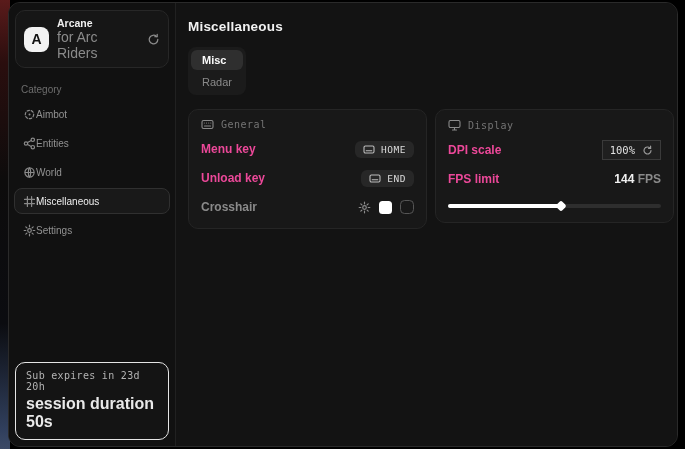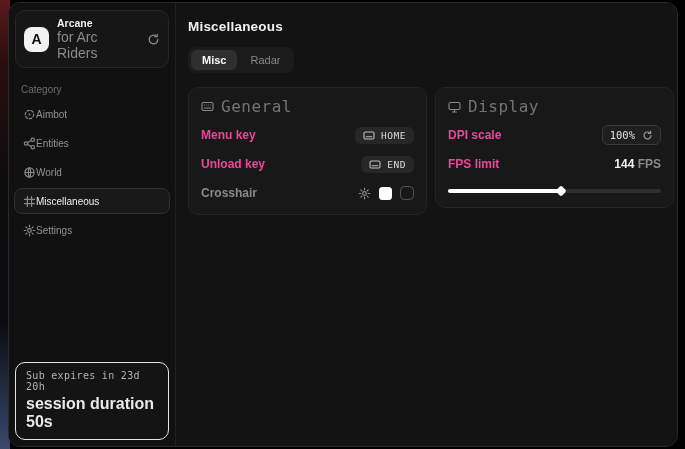--- a/index.html
+++ b/index.html
@@ -33,41 +33,41 @@
   .nav-item .icon { width:13px; }
 
   .sidebar-spacer { flex:1; }
   .sub-card { margin:6px; background:#141414; border:1px solid #e5e5e5; border-radius:10px; padding:7px 10px 8px 10px; }
   .sub-line1 { color:#b4b4b4; font-size:10px; letter-spacing:0.3px; }
   .sub-line2 { color:#e9e9e9; font-size:16px; font-weight:bold; margin-top:3px; }
 
   
   .main { flex:1; padding:16px 12px 12px 12px; background:#131313; }
   .page-title { color:#f2f2f2; font-size:13.5px; font-weight:bold; letter-spacing:0.2px; }
-  .tabs { display:inline-flex; margin-top:13px; background:#1b1b1b; border-radius:8px; padding:3px; gap:2px; }
+  .tabs { display:inline-flex; margin-top:13px; background:#1b1b1b; border-radius:8px; padding:3px; gap:2px;flex-direction:column; }
   .tab { padding:4px 11px; font-size:11px; color:#8a8a8a; border-radius:6px; cursor:pointer; }
   .tab.selected { background:#2f2f2f; color:#fafafa; font-weight:bold; }
 
   .cards { display:flex; gap:8px; margin-top:14px; align-items:flex-start; }
   .card { width:239px; background:#181818; border:1px solid #252525; border-radius:10px; padding:9px 12px 11px 12px; }
-  .card-header { display:flex; align-items:center; gap:7px; color:#747474; font-size:16px; letter-spacing:0.5px; }
+  .card-header { display:flex; align-items:center; gap:7px; color:#747474; font-size:10px; letter-spacing:0.5px; }
   .row { display:flex; align-items:center; justify-content:space-between; margin-top:9px; min-height:20px; }
   .row-label { color:#ec4899; font-size:12px; font-weight:bold; }
   .row-label.dim { color:#8a8a8a; font-weight:bold; }
 
   .key-btn { display:inline-flex; align-items:center; gap:6px; background:#272727; border-radius:6px;
     padding:3px 8px; color:#dcdcdc; font-size:9.5px; letter-spacing:0.5px; cursor:pointer; }
   .key-btn .icon { color:#bdbdbd; }
 
   .crosshair-controls { display:flex; align-items:center; gap:8px; }
   .swatch { width:13px; height:13px; border-radius:3.5px; cursor:pointer; }
   .checkbox { width:14px; height:14px; border:1.5px solid #555; border-radius:4.5px; background:transparent; cursor:pointer; }
 
   .dpi-badge { display:inline-flex; align-items:center; gap:7px; background:#1f1f1f; border:1px solid #3a3a3a;
-    border-radius:6px; padding:3px 7px; color:#e2e2e2; font-size:10.5px; cursor:pointer;justify-content:space-between; }
+    border-radius:0; padding:3px 7px; color:#e2e2e2; font-size:10.5px; cursor:pointer;justify-content:space-between; }
   .dpi-badge .icon { color:#9a9a9a; }
 
   .fps-value { font-size:12px; font-weight:bold; color:#f0f0f0; }
   .fps-unit { color:#8a8a8a; }
 
   .slider { position:relative; margin-top:12px; height:10px; cursor:pointer; }
   .slider-track { position:absolute; top:3px; left:0; right:0; height:4px; background:#2e2e2e; border-radius:2px; }
   .slider-fill { position:absolute; top:3px; left:0; height:4px; background:#fff; border-radius:2px; }
   .slider-thumb { position:absolute; top:5px; width:8px; height:8px; background:#fff;
     transform:translate(-50%,-50%) rotate(45deg); border-radius:2px; }

